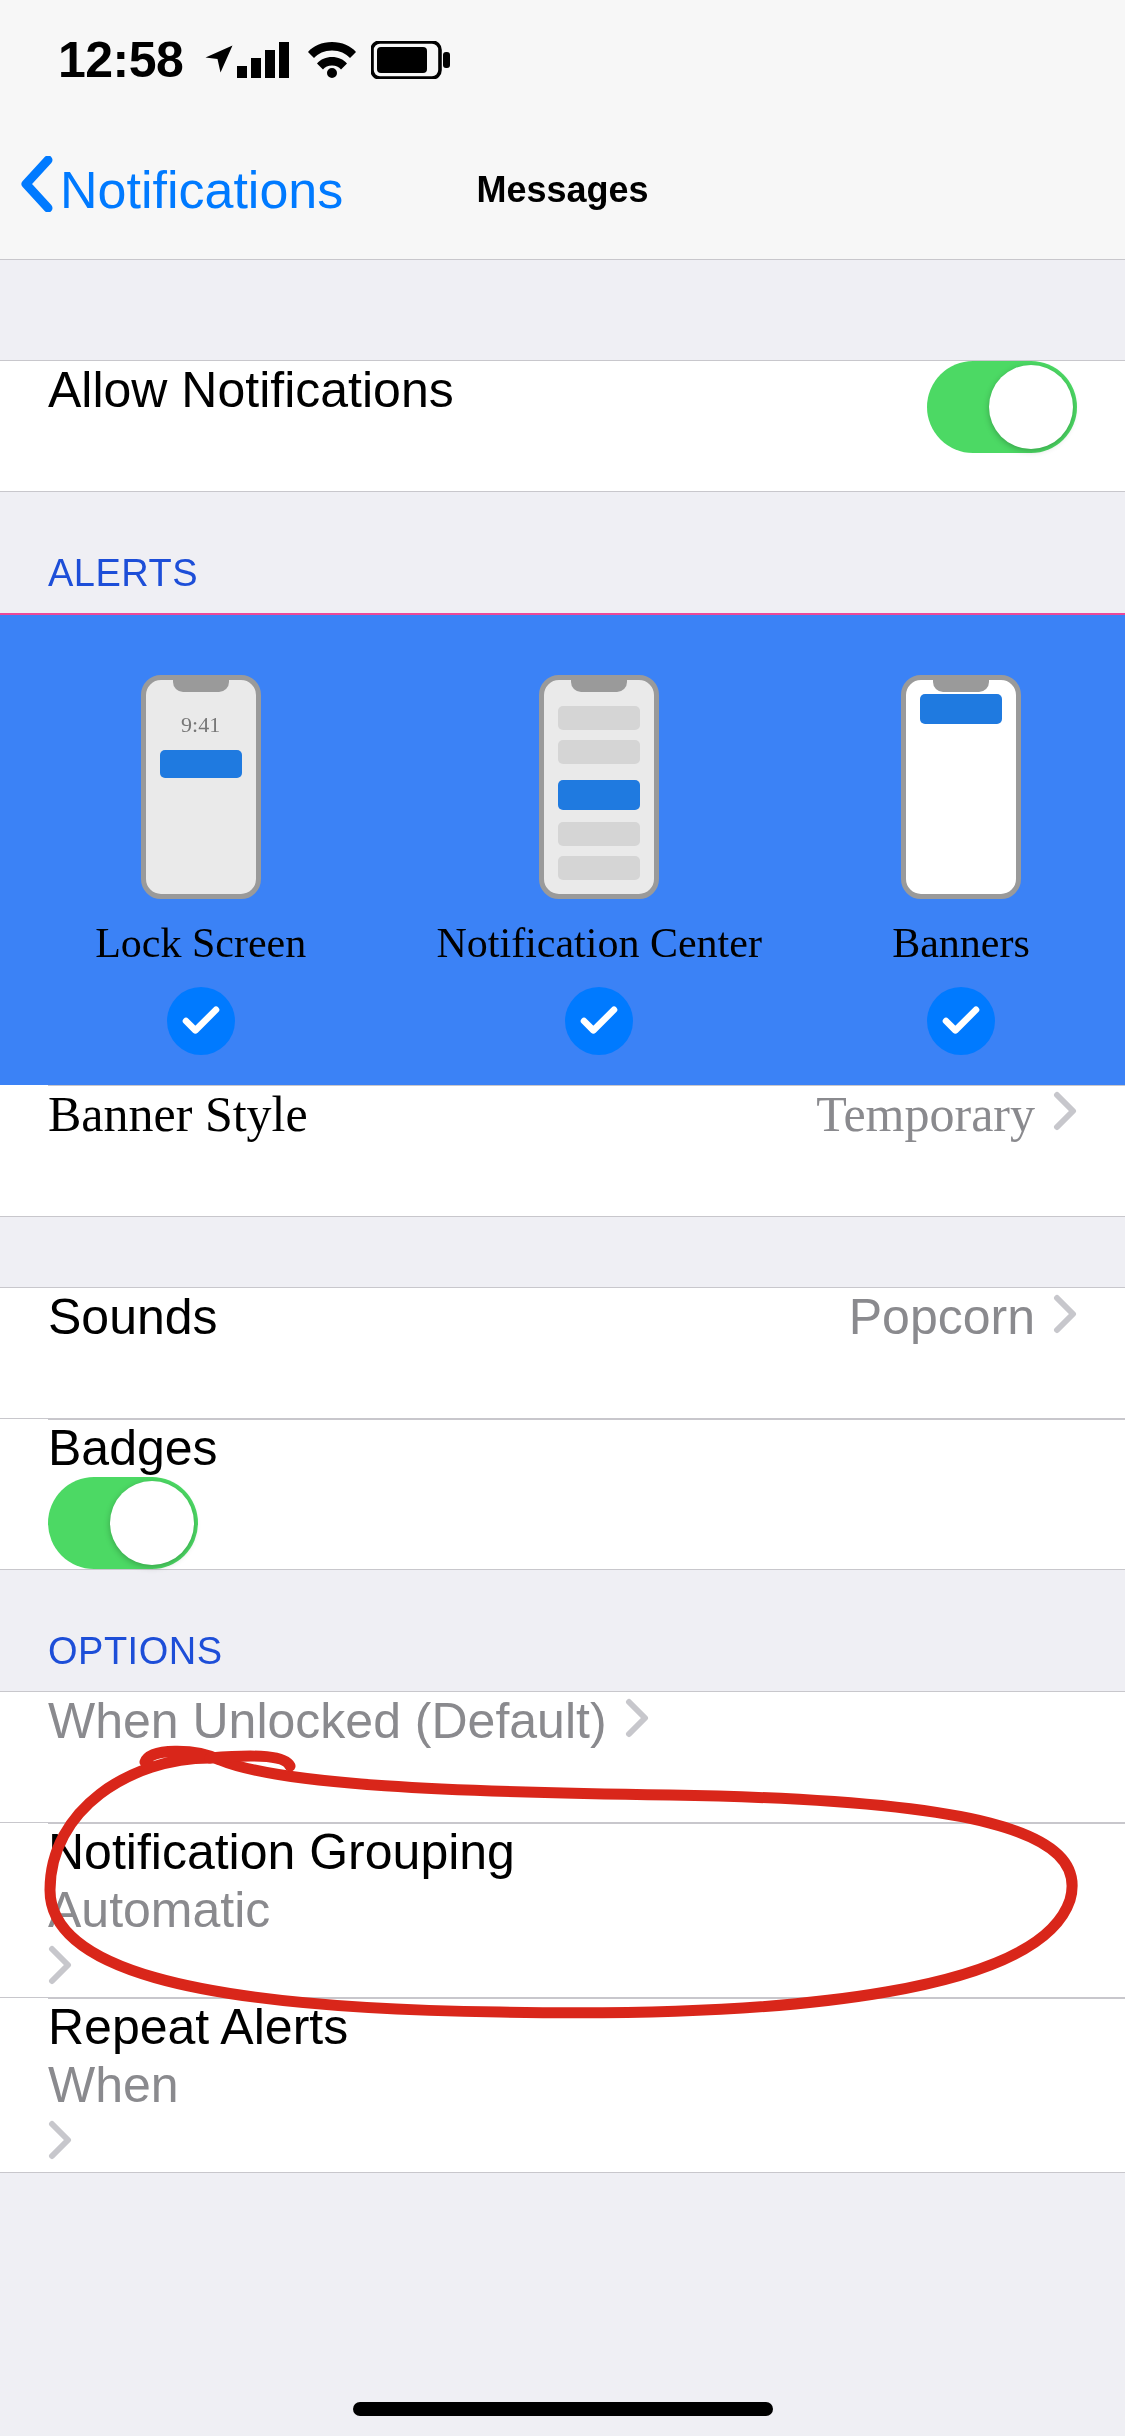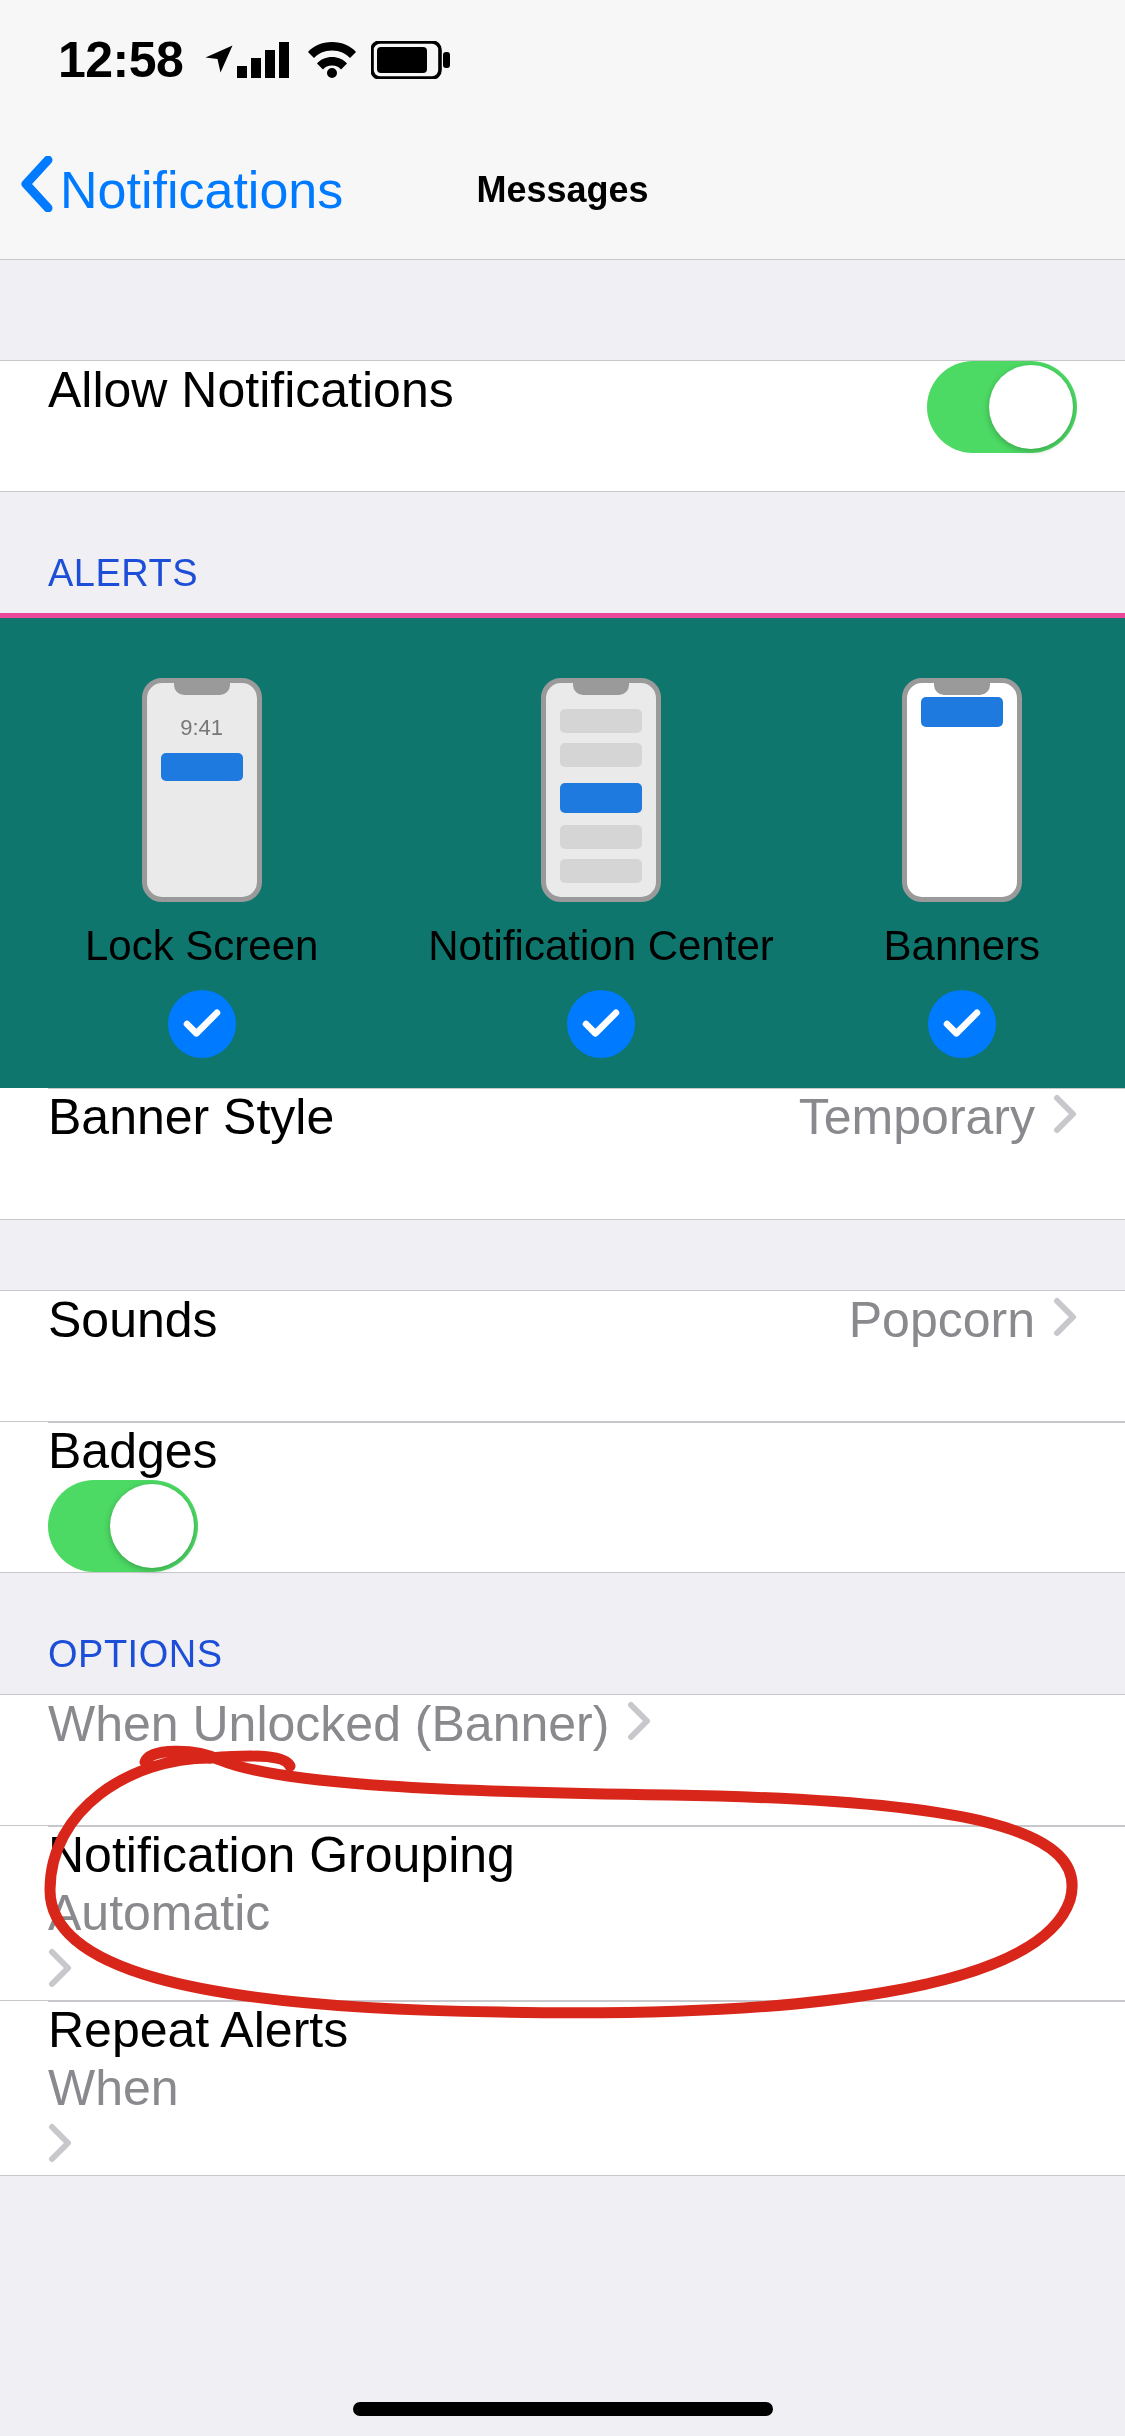--- a/index.html
+++ b/index.html
@@ -84,22 +84,23 @@
     background: #4cd964; position: relative;
   }
   .toggle::after {
     content:""; position:absolute; width:84px; height:84px; background:#fff;
     border-radius:50%; top:4px; right:4px;
     box-shadow: 0 2px 6px rgba(0,0,0,0.25);
   }
 
   
   .alerts-wrap {
-    background:#0f766e;
-    border-top:5px solid #ec4899;
+    background:#3b82f6;
+    border-top:2px solid #ec4899;
+    font-family:Liberation Serif, serif;
   }
   .alerts-row {
     display:flex; justify-content:space-around;
     padding: 60px 30px 30px;
   }
   .alert-col {
     display:flex; flex-direction:column; align-items:center;
     gap: 20px;
   }
   .phone-thumb {
@@ -275,21 +276,21 @@
 </div>
 
 <div class="cell inner-sep">
   <span class="cell-label">Badges</span>
   <span class="toggle"></span>
 </div>
 
 <div class="section-header">OPTIONS</div>
 
 <div class="cell">
-  <span class="cell-value">When Unlocked (Banner)</span>
+  <span class="cell-value">When Unlocked (Default)</span>
   <span class="chevron">
     <svg width="24" height="40" viewBox="0 0 12 20">
         <path d="M2 2l8 8-8 8" fill="none" stroke="#c7c7cc" stroke-width="3" stroke-linecap="round" stroke-linejoin="round"></path>
       </svg>
   </span>
 </div>
 <div class="cell inner-sep">
   <span class="cell-label">Notification Grouping</span>
   <span class="cell-value">Automatic</span>
   <span class="chevron">

